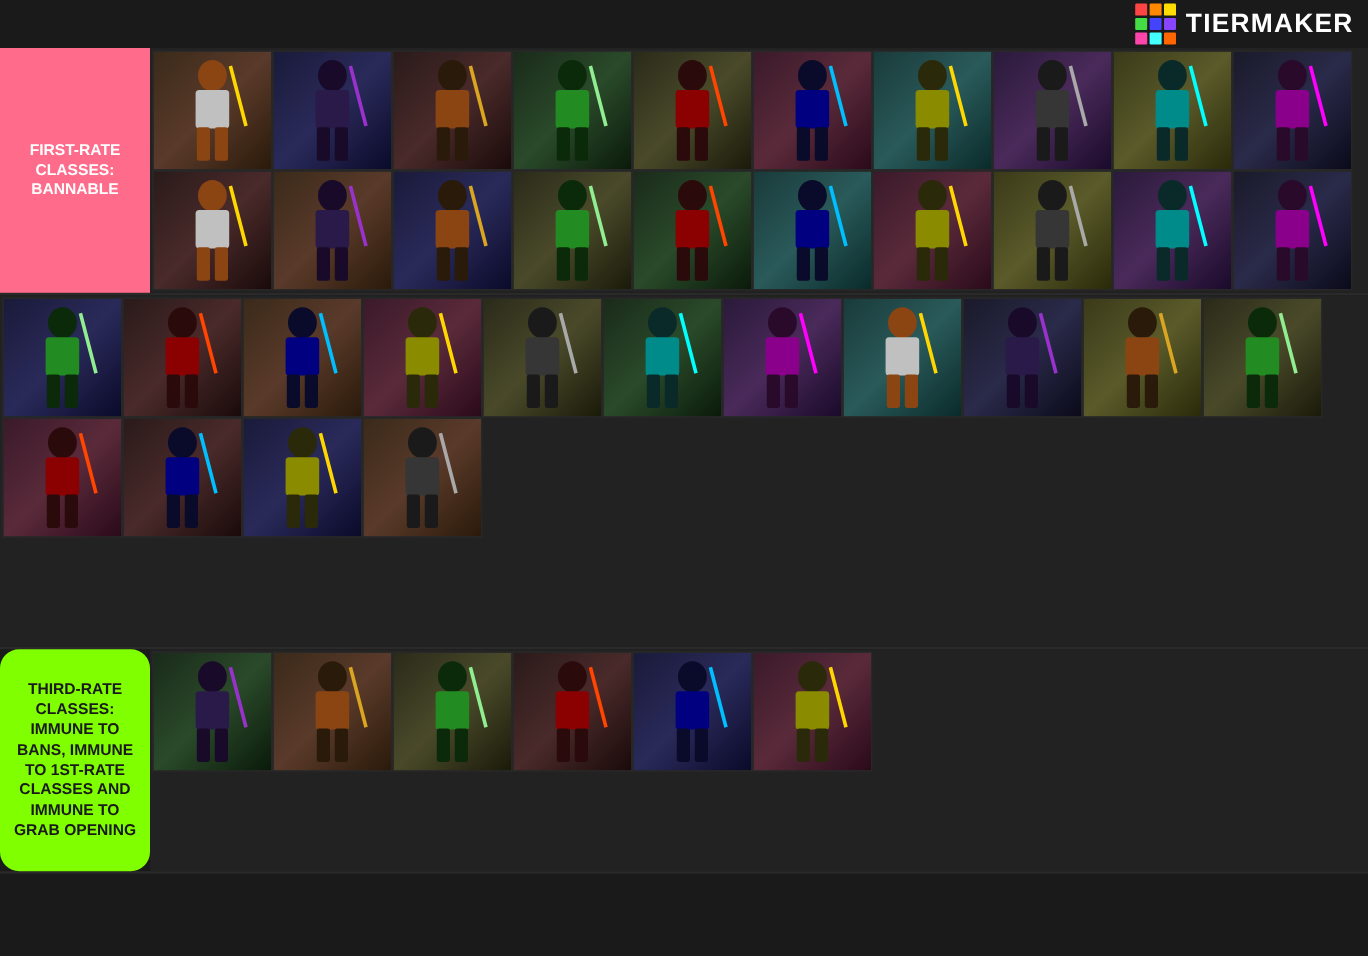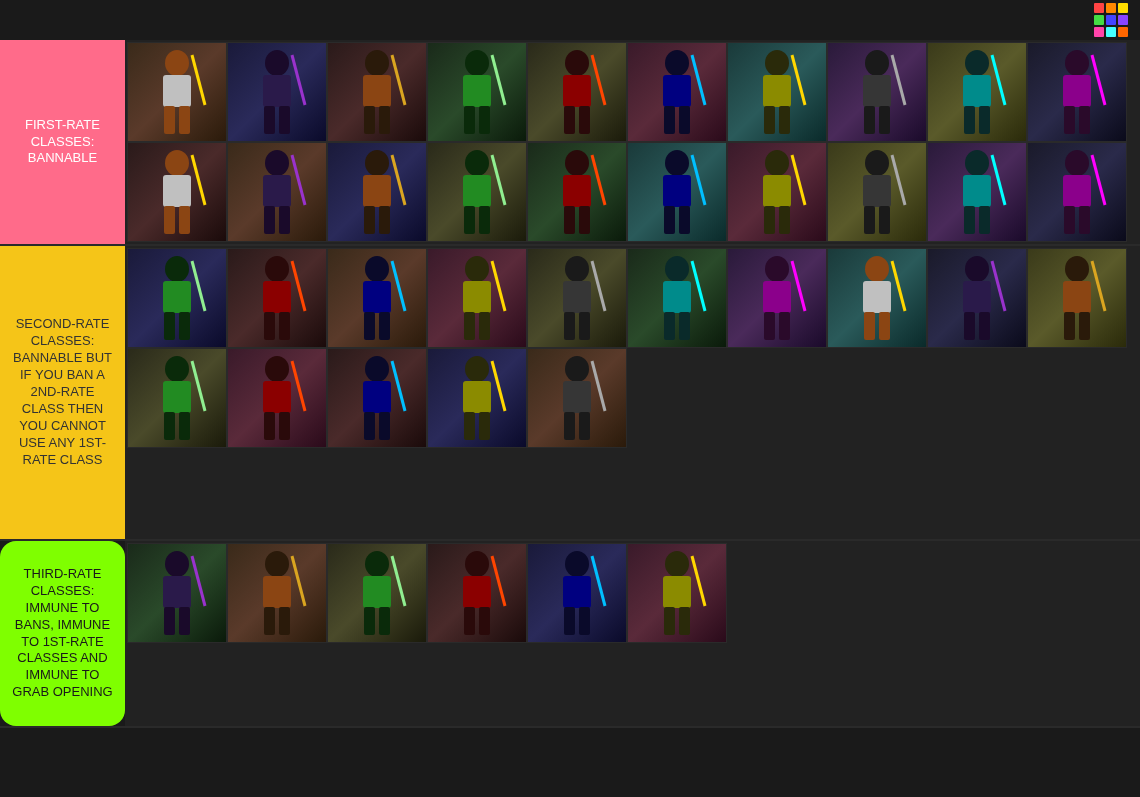--- a/index.html
+++ b/index.html
@@ -60,21 +60,21 @@
     }
 
     .tier-label {
       width: 125px;
       min-width: 125px;
       display: flex;
       align-items: center;
       justify-content: center;
       text-align: center;
       font-size: 13px;
-      font-weight: normal;
+      font-weight: bold;
       padding: 8px;
       line-height: 1.3;
     }
 
     .tier-label.pink {
       background: #ff6b8a;
       color: white;
     }
 
     .tier-label.yellow {
@@ -136,20 +136,21 @@
     <div class="logo-cell" style="background: rgb(255, 68, 68);"></div>
         <div class="logo-cell" style="background: rgb(255, 136, 0);"></div>
         <div class="logo-cell" style="background: rgb(255, 221, 0);"></div>
         <div class="logo-cell" style="background: rgb(68, 221, 68);"></div>
         <div class="logo-cell" style="background: rgb(68, 68, 255);"></div>
         <div class="logo-cell" style="background: rgb(136, 68, 255);"></div>
         <div class="logo-cell" style="background: rgb(255, 68, 170);"></div>
         <div class="logo-cell" style="background: rgb(68, 255, 255);"></div>
         <div class="logo-cell" style="background: rgb(255, 102, 0);"></div>
       </div>
+    <span class="logo-text">TiERMAKER</span>
   </div>
 </div>
 
 <div class="tier-container">
 
   <div class="tier-row row-first">
     <div class="tier-label pink">FIRST-RATE CLASSES: BANNABLE</div>
     <div class="tier-content" id="first-rate-content">
     <div class="character-slot char-1">
           <svg width="80" height="95" viewBox="0 0 80 95">
@@ -368,21 +369,20 @@
               <line x1="55" y1="10" x2="68" y2="60" stroke="#FF00FF" stroke-width="3"></line>
               <rect x="27" y="61" width="11" height="28" rx="2" fill="#2a0a2a"></rect>
               <rect x="42" y="61" width="11" height="28" rx="2" fill="#2a0a2a"></rect>
             </g>
           </svg>
         </div>
       </div>
   </div>
 
   <div class="tier-row row-second">
-    <div class="tier-label yellow">SECOND-RATE CLASSES: BANNABLE BUT IF YOU BAN A 2ND-RATE CLASS THEN YOU CANNOT USE ANY 1ST-RATE CLASS</div>
     <div class="tier-content" id="second-rate-content">
     <div class="character-slot char-2">
           <svg width="80" height="95" viewBox="0 0 80 95">
             <g>
               <ellipse cx="40" cy="18" rx="12" ry="13" fill="#0a2a0a"></ellipse>
               <rect x="26" y="30" width="28" height="32" rx="3" fill="#228B22"></rect>
               <line x1="55" y1="10" x2="68" y2="60" stroke="#90EE90" stroke-width="3"></line>
               <rect x="27" y="61" width="11" height="28" rx="2" fill="#0a2a0a"></rect>
               <rect x="42" y="61" width="11" height="28" rx="2" fill="#0a2a0a"></rect>
             </g>

